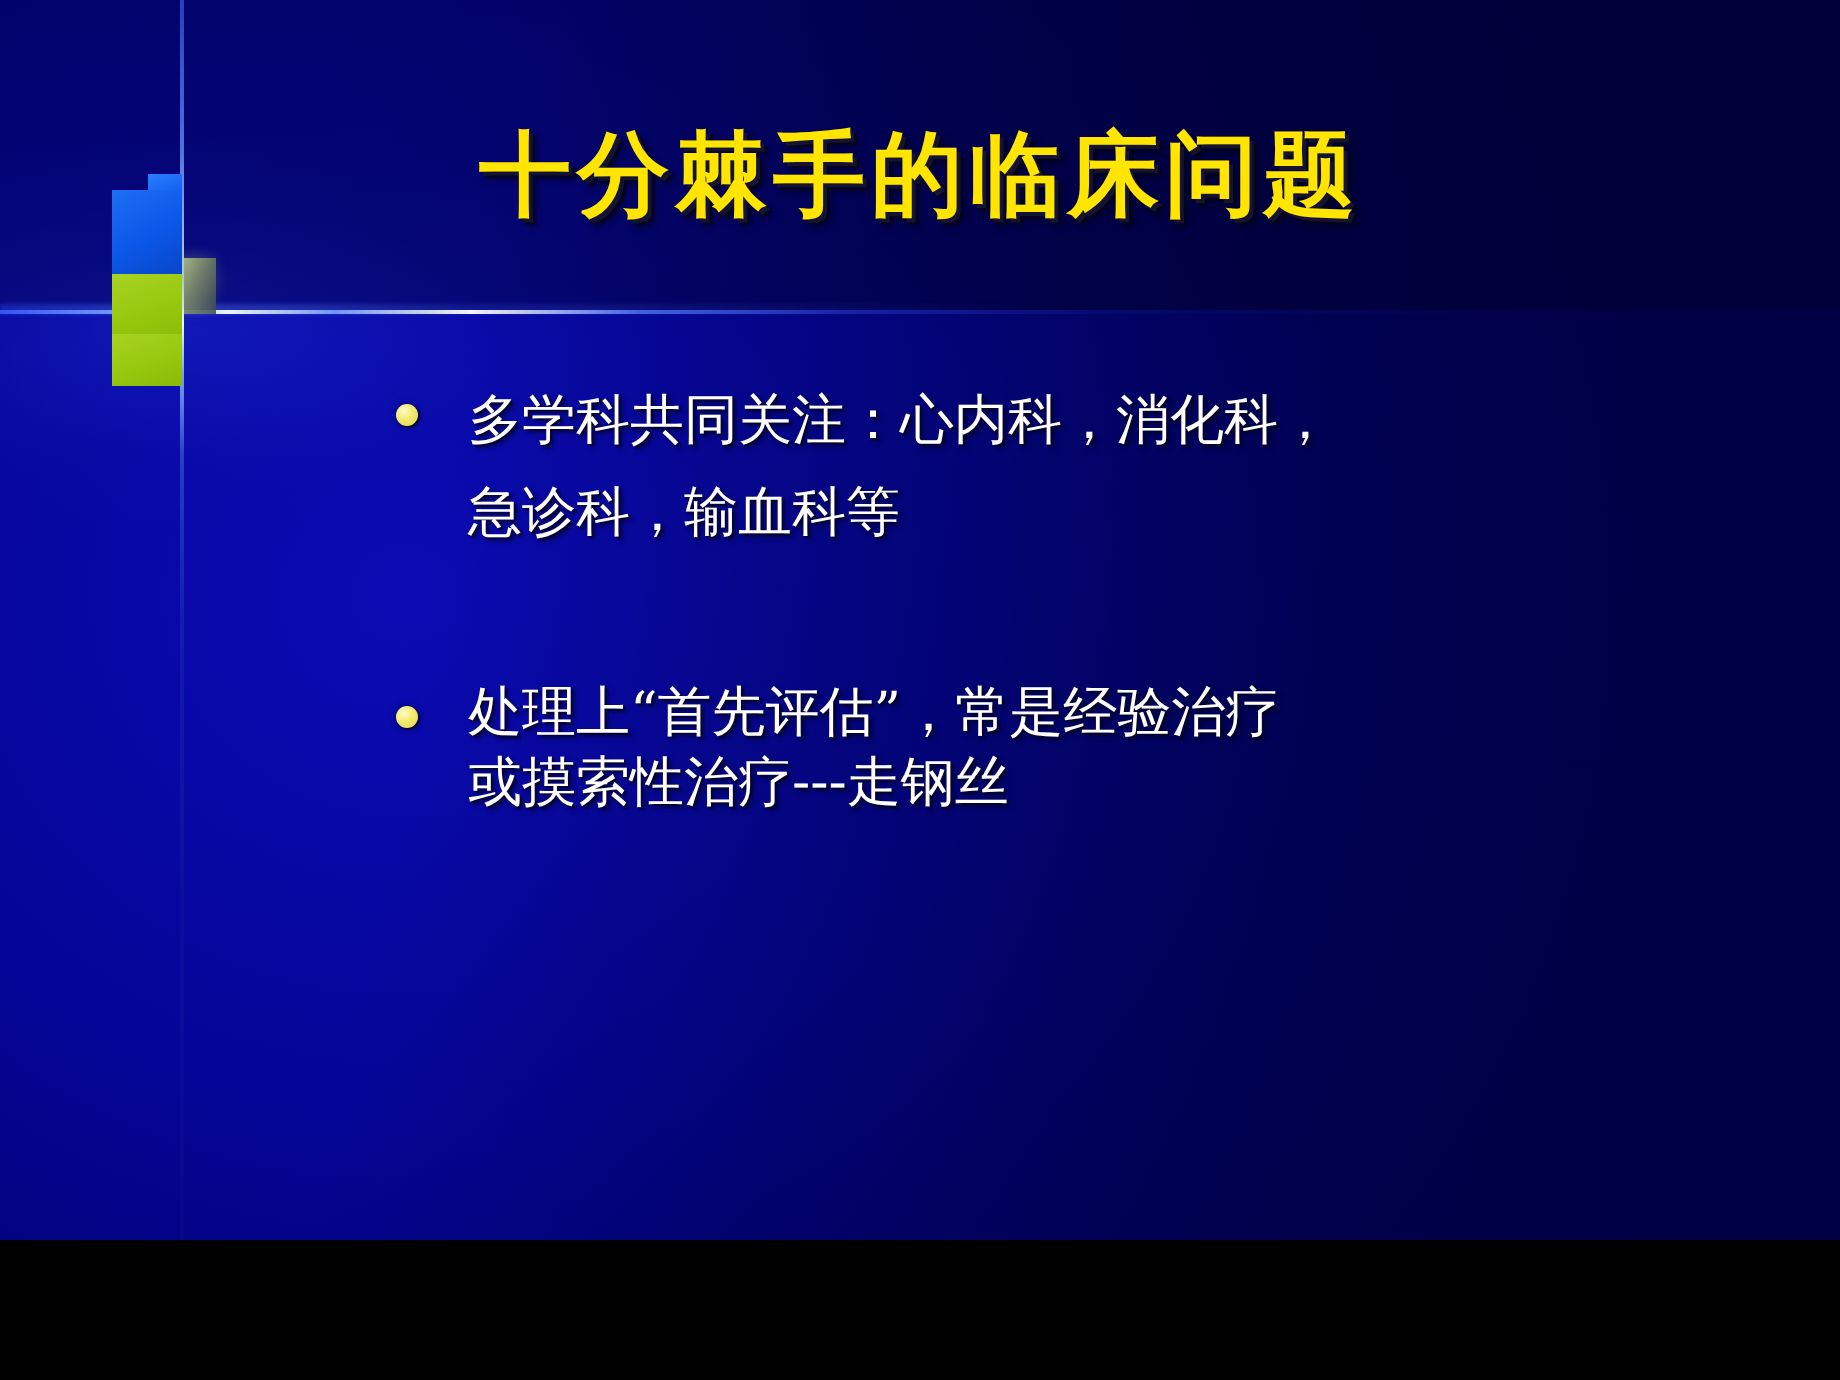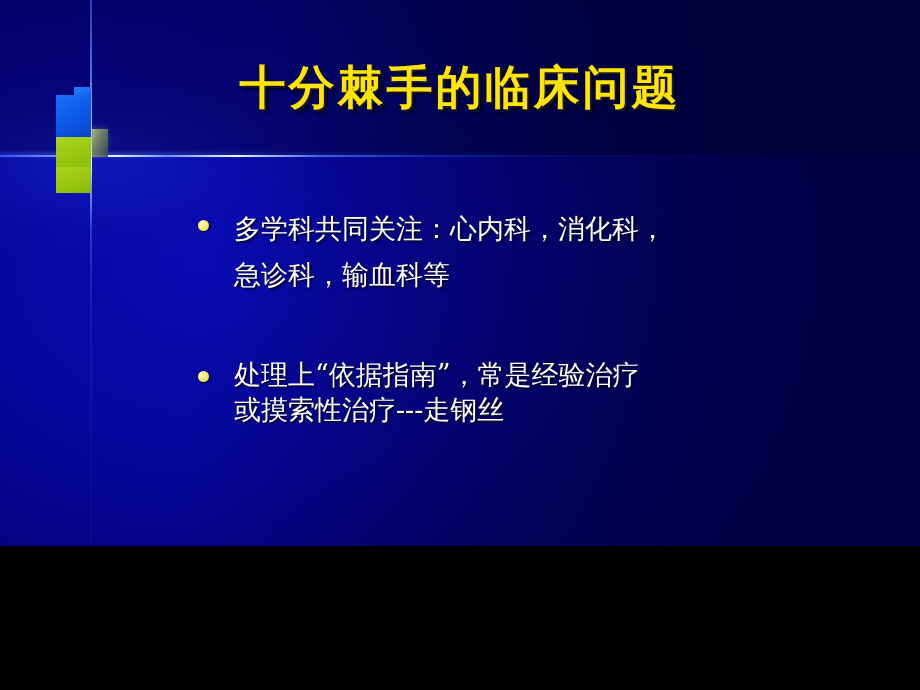--- a/index.html
+++ b/index.html
@@ -3,21 +3,21 @@
 <meta charset="utf-8">
 <style>
   html, body {
     margin: 0;
     padding: 0;
     background: #000;
   }
   #slide {
     position: relative;
     width: 920px;
-    height: 546px;
+    height: 620px;
     overflow: hidden;
     font-family: "Liberation Serif", "DejaVu Serif", serif;
     background: #00007a;
   }
 
   
   .bg-base {
     position: absolute;
     inset: 0;
     background:
@@ -165,21 +165,21 @@
        2px 2px 0 #141432,
        3px 3px 1px rgba(5,5,25,0.85),
        4px 4px 3px rgba(0,0,20,0.55);
     white-space: nowrap;
   }
 
   
   .body {
     position: absolute;
     left: 198px;
-    top: 206px;
+    top: 188px;
     width: 700px;
   }
   .bullet-row {
     display: flex;
     align-items: flex-start;
   }
   .b1 { margin-bottom: 58px; }
   .b2 { margin-bottom: 42px; }
 
   .marker {
@@ -228,19 +228,19 @@
   <div class="body">
 
     <div class="bullet-row b1">
       <span class="marker"></span>
       <span class="btext">多学科共同关注：心内科，消化科，
 急诊科，输血科等</span>
     </div>
 
     <div class="bullet-row b2">
       <span class="marker"></span>
-      <span class="btext tight">处理上“依据指南”，常是经验治疗
+      <span class="btext tight">处理上“首先评估”，常是经验治疗
 或摸索性治疗---走钢丝</span>
     </div>
 
 
   </div>
 </div>
 
 </body></html>

